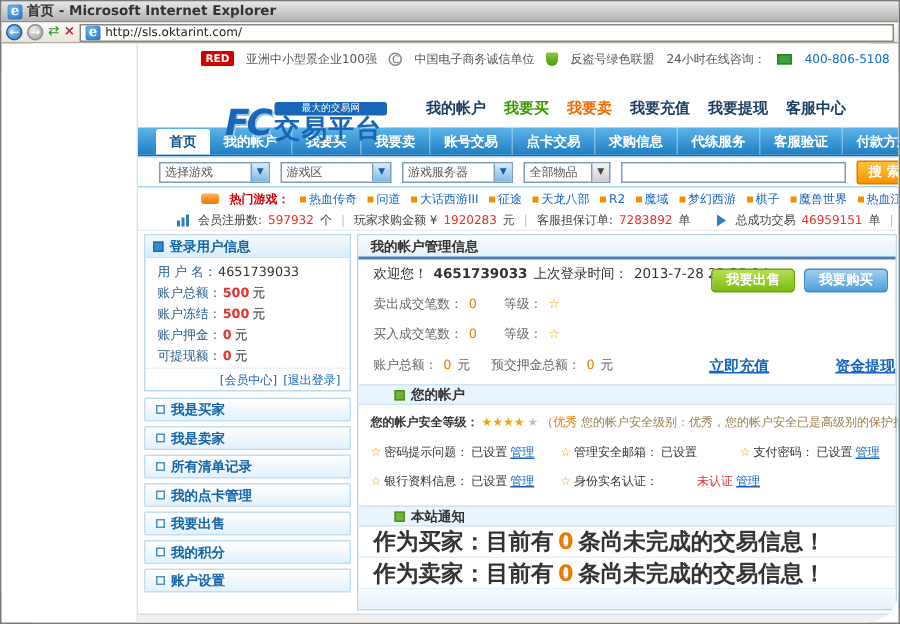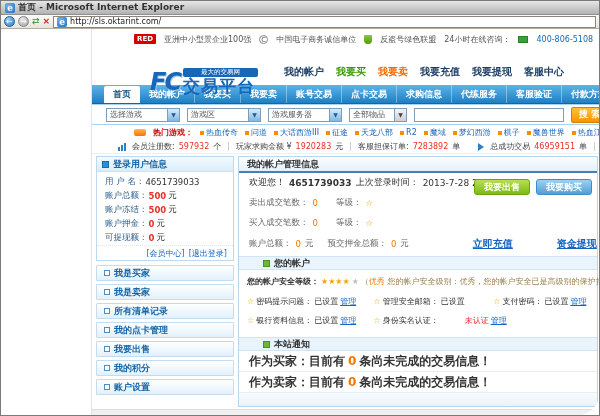--- a/index.html
+++ b/index.html
@@ -100,21 +100,21 @@
   .security{padding:6px 8px 7px;font-size:8px;color:#333;}
   .sec-level{display:flex;align-items:center;gap:2px;white-space:nowrap;}
   .sec-level .lbl{font-weight:bold;}
   .gold{color:#f0a500;} .gray{color:#c0c0c0;}
   .note{color:#997f4d;} .note .exc{color:#f07800;}
   .sec-grid{display:grid;grid-template-columns:37% 35% 28%;row-gap:8px;margin-top:9px;}
   .sec-item{display:flex;align-items:center;gap:2px;white-space:nowrap;}
   .manage{color:#1565c0;text-decoration:underline;}
   .status.alert{color:#e8302a;margin-left:24px;}
   .noticehead{margin-top:4px;}
-  .notice-row{height:21px;display:flex;align-items:center;gap:3px;padding-left:10px;font-size:12px;font-weight:bold;color:#333;border-bottom:1px solid #e2eef8;white-space:nowrap;}
+  .notice-row{height:21px;display:flex;align-items:center;gap:3px;padding-left:10px;font-size:15px;font-weight:bold;color:#333;border-bottom:1px solid #e2eef8;white-space:nowrap;}
   .notice-row .cnt{color:#f07800;}
   .panel-foot{height:13px;background:linear-gradient(#f7fbfe,#eaf3fa);}
   .below{height:14px;background:#f0f0f0;border-top:1px solid #ddd;margin-top:2px;width:640px;}
 </style>
 </head>
 <body>
 
 <div class="screen">
 
   <div class="titlebar">

